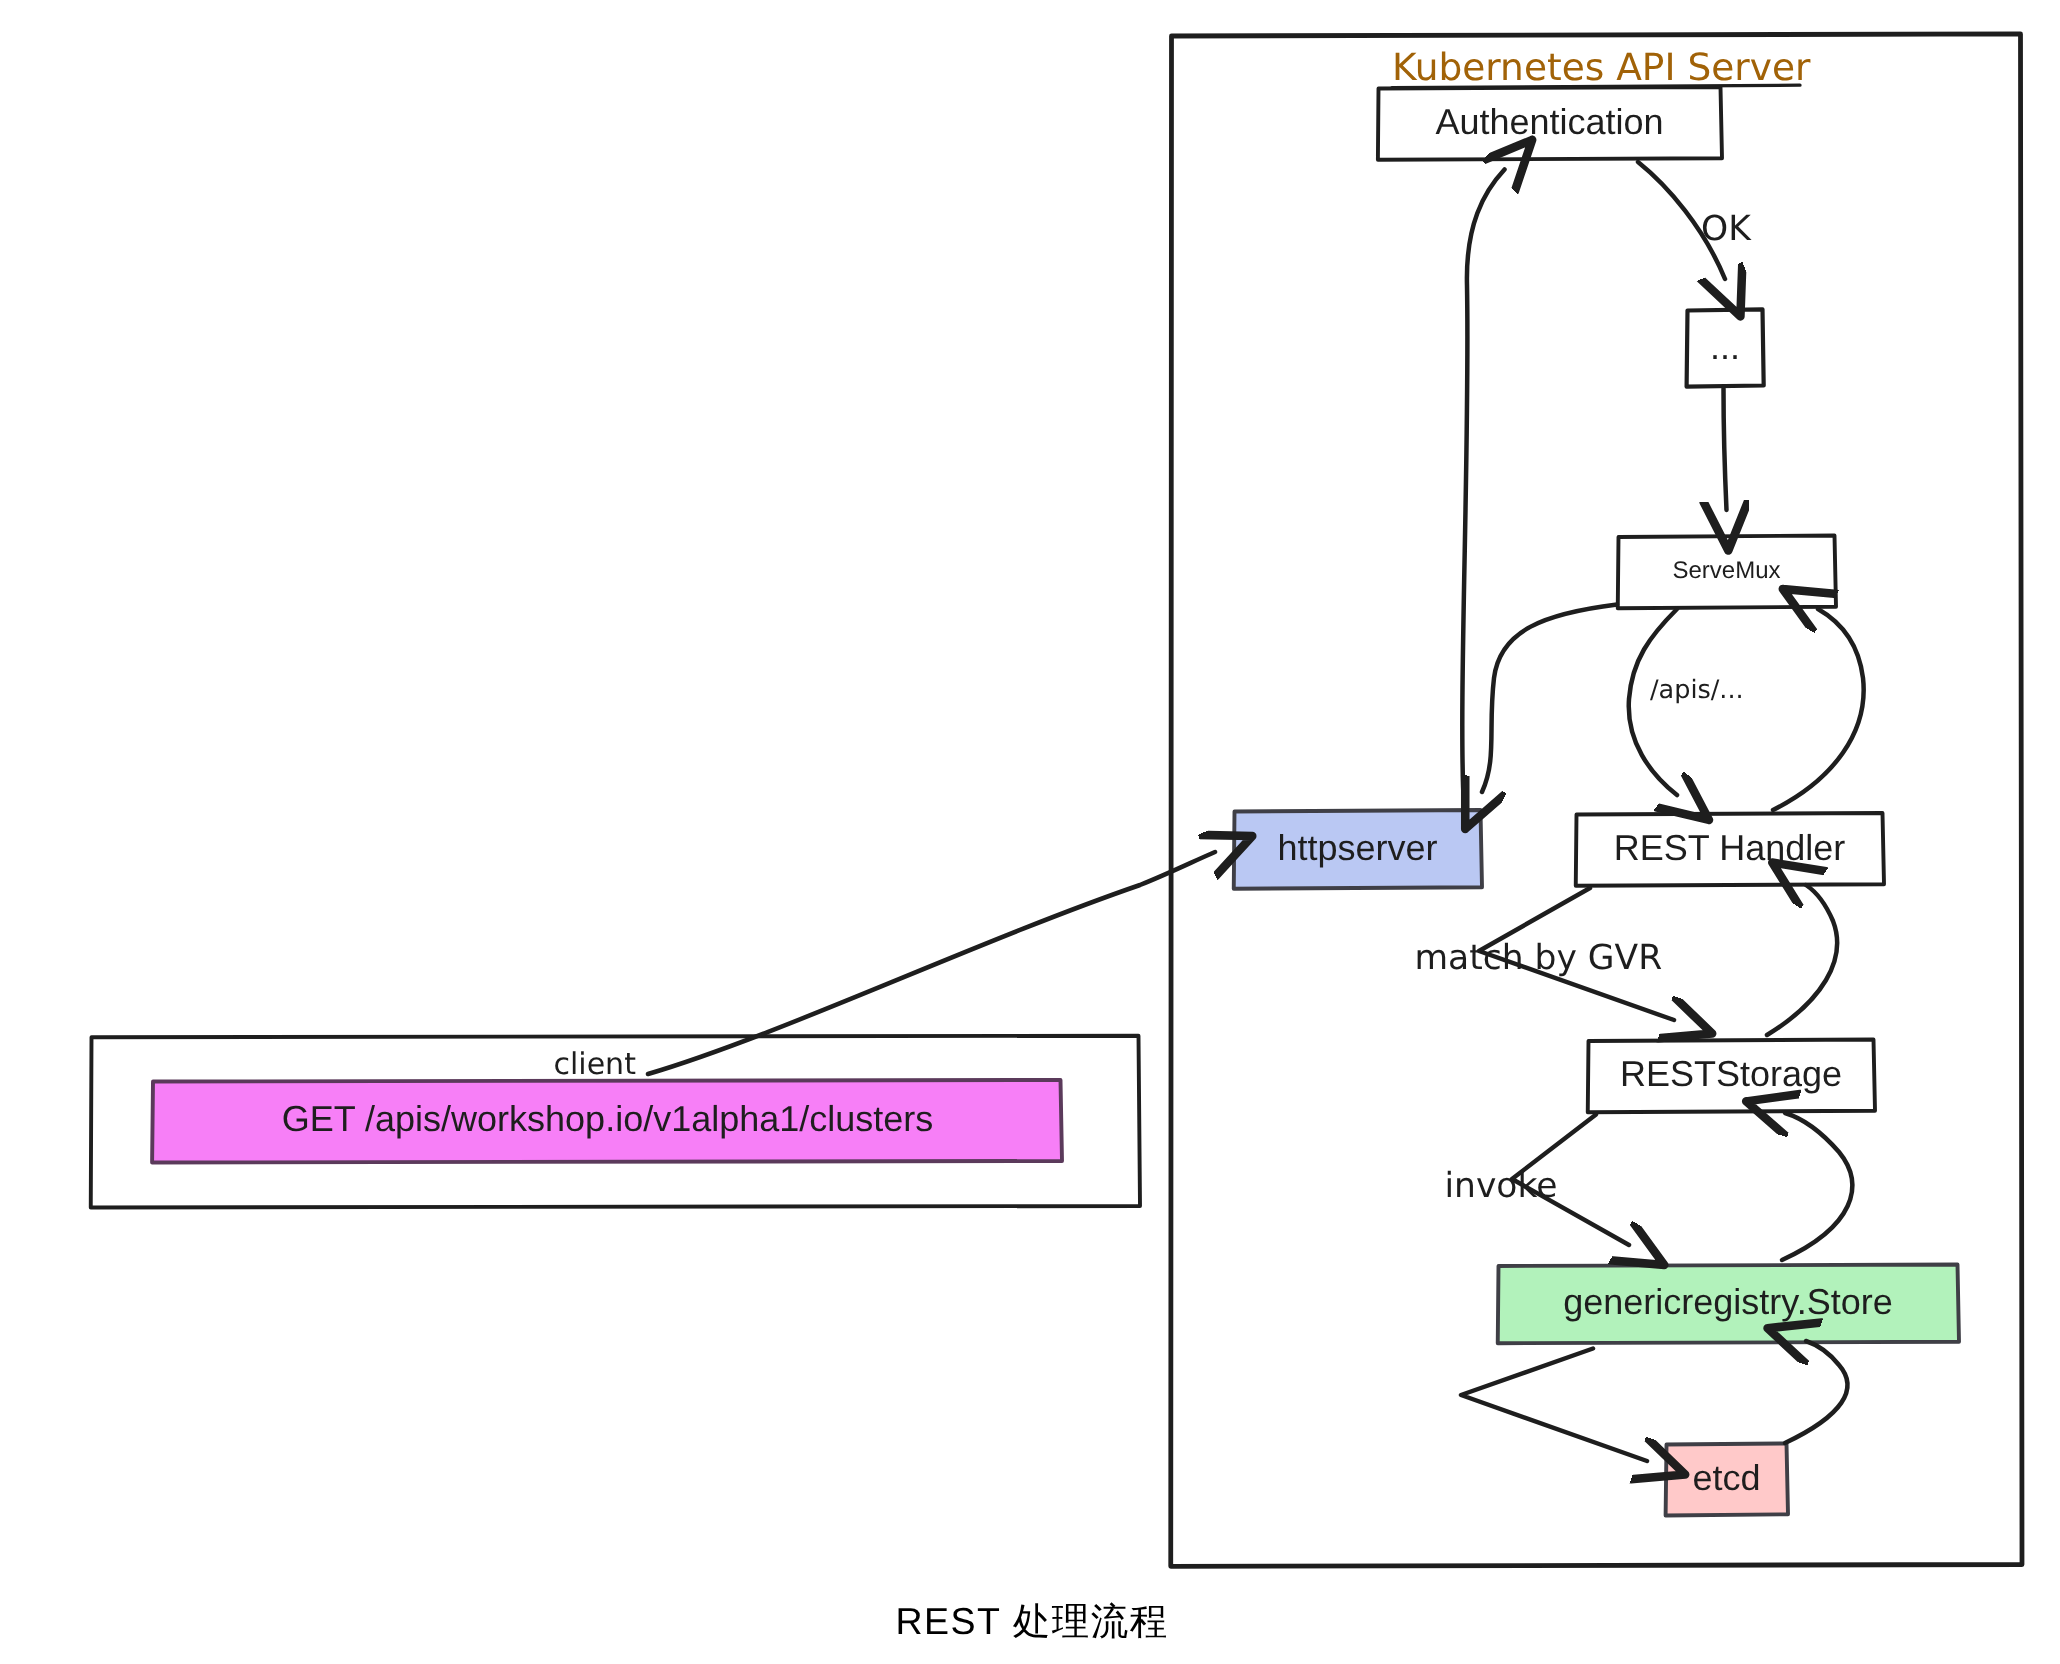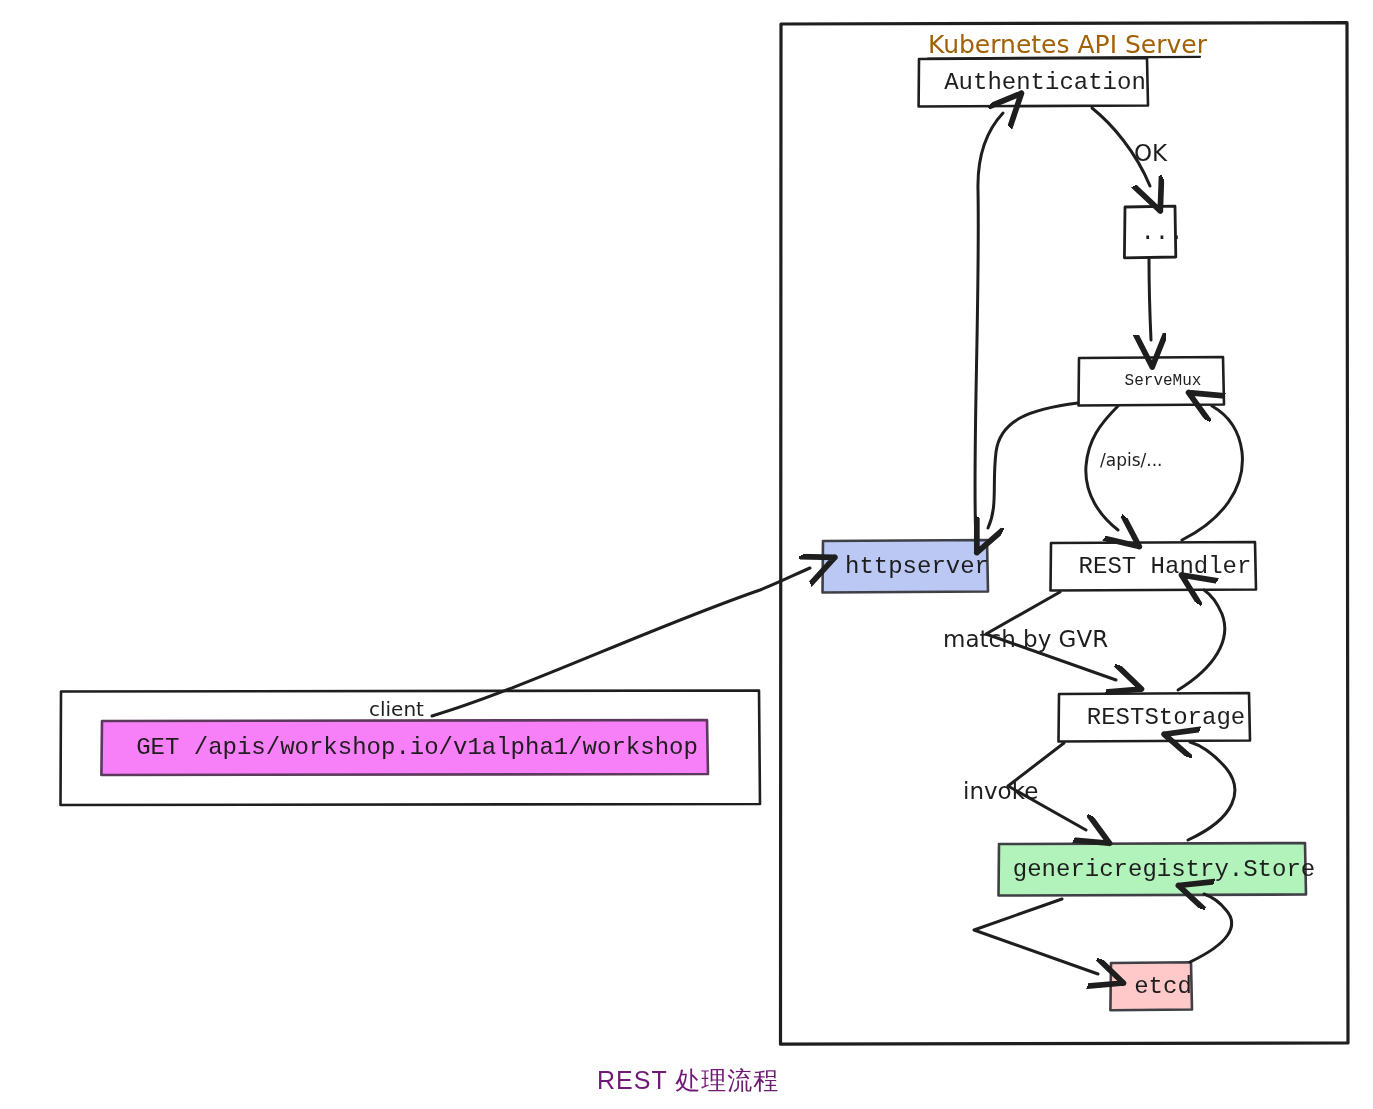--- a/index.html
+++ b/index.html
@@ -22,42 +22,41 @@
     left: 0;
     top: 0;
     width: 1373px;
     height: 1109px;
   }
   .node-label {
     position: absolute;
     display: flex;
     align-items: center;
     justify-content: center;
-    font-family: Liberation Mono, monospace;
+    font-family: Liberation Sans, sans-serif;
     color: #1e1e1e;
     white-space: nowrap;
     pointer-events: none;
-    padding-left: 12px;
   }
   .edge-label {
     position: absolute;
     font-family: "DejaVu Sans", sans-serif;
     color: #1e1e1e;
     white-space: nowrap;
   }
   .group-title {
     position: absolute;
     font-family: "DejaVu Sans", sans-serif;
     color: #a16207;
     white-space: nowrap;
   }
   .caption {
     position: absolute;
     font-family: "Liberation Sans", sans-serif;
-    color: #701a75;
+    color: #000000;
     font-size: 25px;
     letter-spacing: 1px;
     white-space: nowrap;
   }
   .watermark {
     position: absolute;
     opacity: 0.5;
     pointer-events: none;
   }
 </style>
@@ -185,21 +184,21 @@
   <div class="node-label" style="left:822px; top:540px; width:166px; height:52px; font-size:24px;">httpserver</div>
 
   <div class="node-label" style="left:1050px; top:542px; width:206px; height:48px; font-size:24px;">REST Handler</div>
 
   <div class="node-label" style="left:1058px; top:693px; width:192px; height:48px; font-size:24px;">RESTStorage</div>
 
   <div class="node-label" style="left:998px; top:843px; width:308px; height:52px; font-size:24px;">genericregistry.Store</div>
 
   <div class="node-label" style="left:1110px; top:962px; width:82px; height:48px; font-size:24px;">etcd</div>
 
-  <div class="node-label" style="left:101px; top:720px; width:608px; height:54px; font-size:24px;">GET /apis/workshop.io/v1alpha1/workshop</div>
+  <div class="node-label" style="left:101px; top:720px; width:608px; height:54px; font-size:24px;">GET /apis/workshop.io/v1alpha1/clusters</div>
 
   <div class="edge-label" style="left:1134px; top:140px; font-size:23px;">OK</div>
 
   <div class="edge-label" style="left:1100px; top:450px; font-size:17px;">/apis/...</div>
 
   <div class="edge-label" style="left:943px; top:626px; font-size:23px;">match by GVR</div>
 
   <div class="edge-label" style="left:963px; top:778px; font-size:23px;">invoke</div>
 
   <div class="edge-label" style="left:369px; top:697px; font-size:20px;">client</div>

